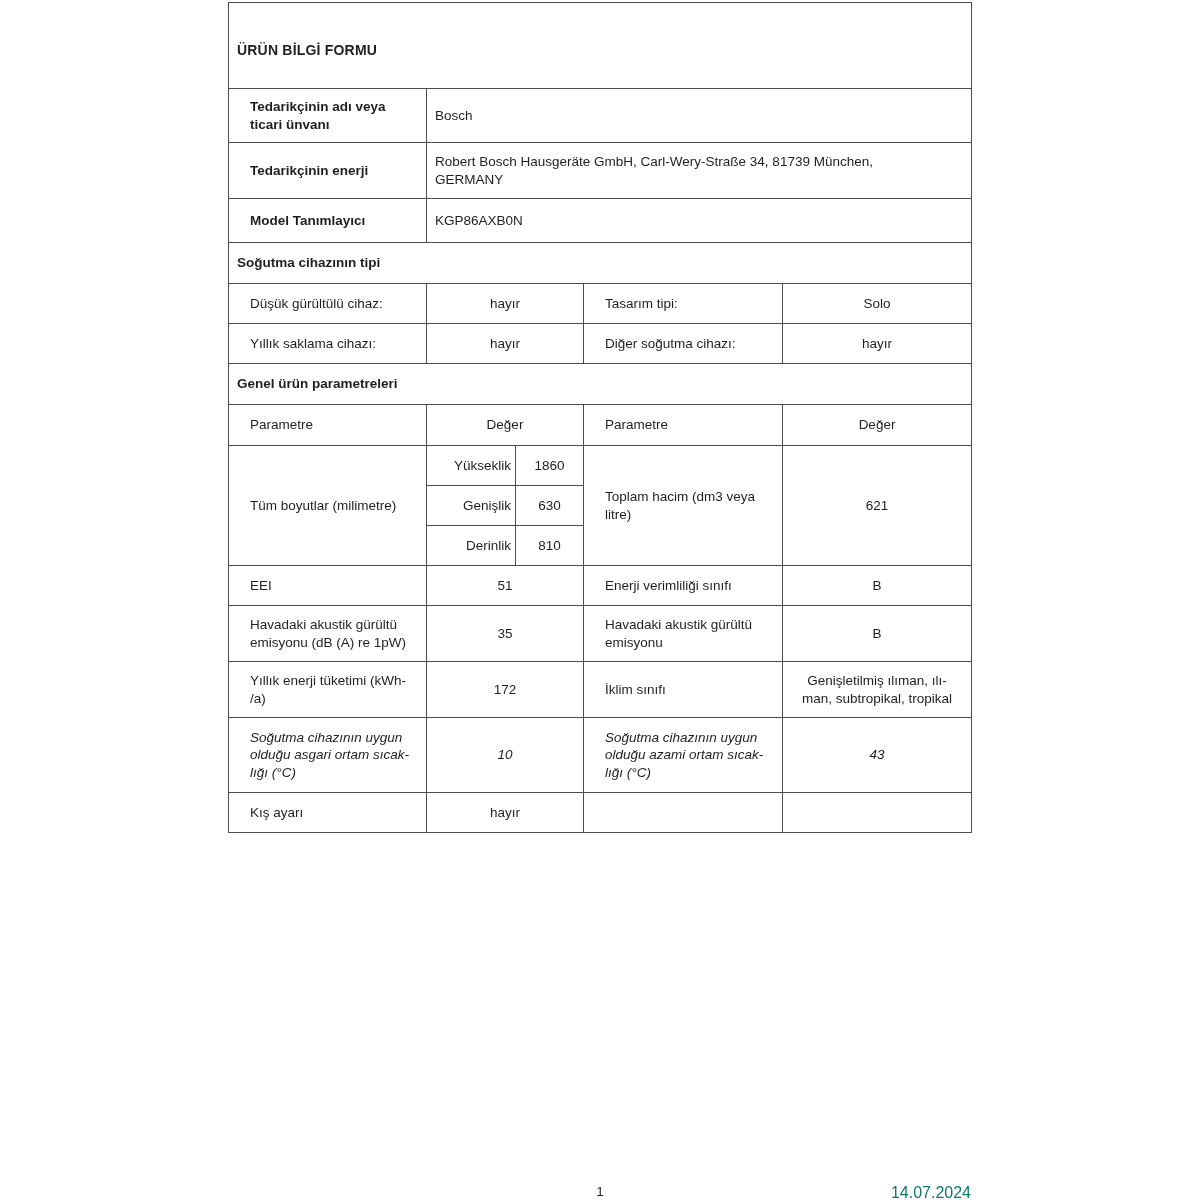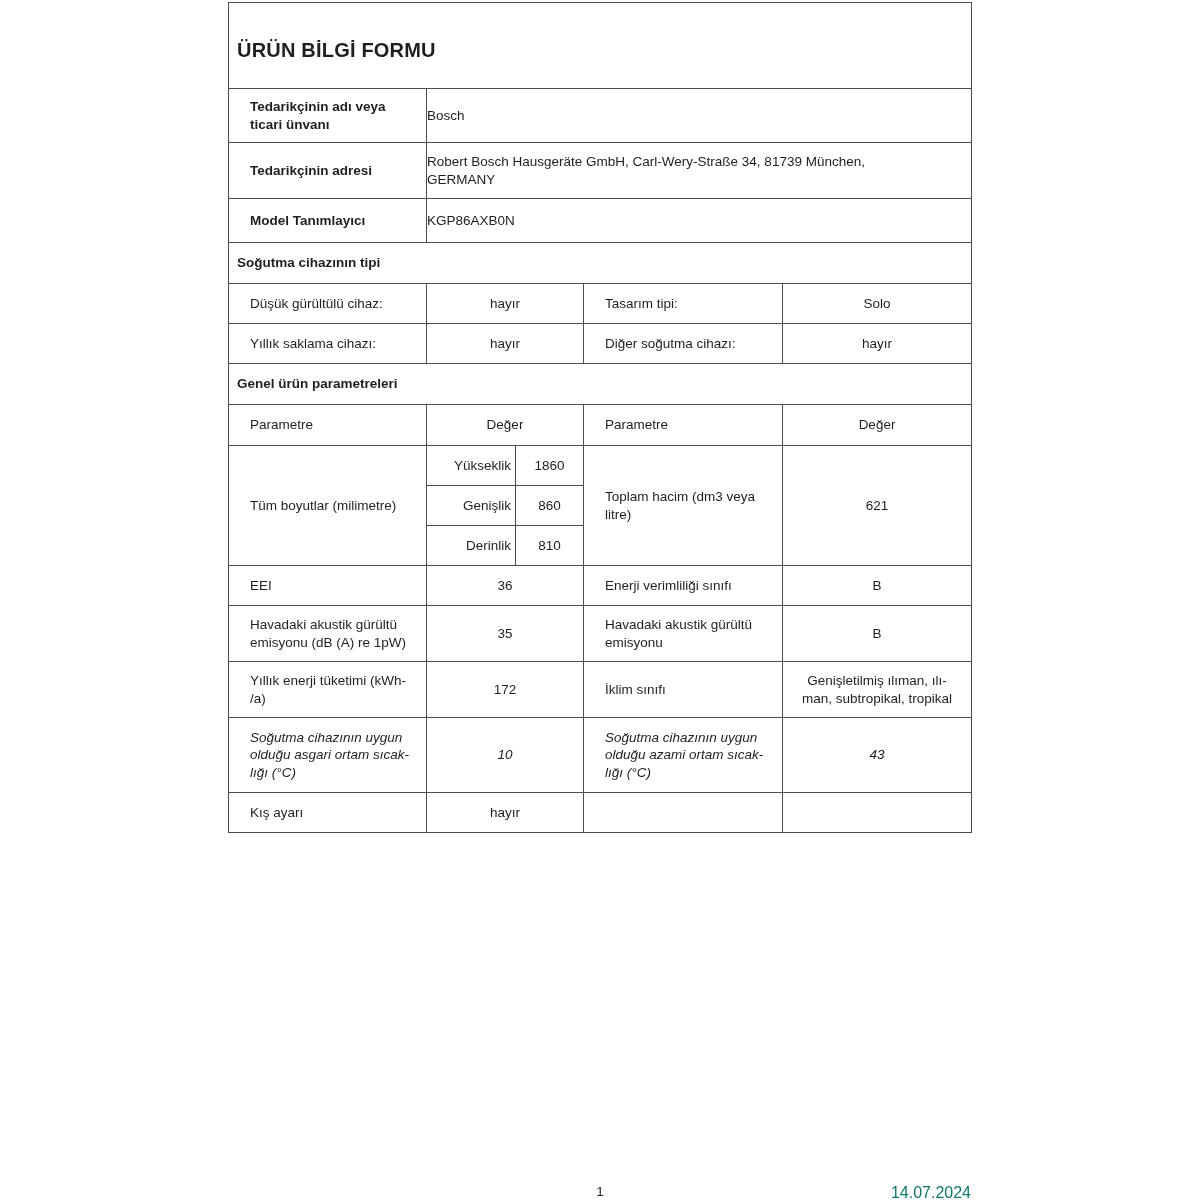--- a/index.html
+++ b/index.html
@@ -23,31 +23,31 @@
     line-height: 1.3;
   }
   table.doc td {
     border: 1px solid #4d4d4d;
     vertical-align: middle;
     white-space: pre-line;
     overflow: hidden;
   }
   td.title-cell {
     vertical-align: top;
-    font-size: 20px;
+    font-size: 14px;
     font-weight: bold;
     letter-spacing: 0.2px;
     padding: 9px 23px 0 8px;
     height: 86px;
   }
   td.lbl  { text-align: left; padding: 3px 6px 3px 21px; margin-left: 20px; }
   td.b    { font-weight: bold; }
   td.section { text-align: left; padding: 3px 20px 3px 8px; font-weight: bold; }
   td.val  { text-align: center; padding: 3px 12px; }
-  td.val-left { text-align: left; padding: 3px 6px 3px 0; }
+  td.val-left { text-align: left; padding: 3px 6px 3px 8px; }
   td.dim-name { text-align: right; padding: 3px 4px; }
   td.dim-val  { text-align: center; padding: 3px 4px; }
 
   tr.h54 td { height: 54px; }
   tr.h56 td { height: 56px; }
   tr.h44 td { height: 44px; }
   tr.h41 td { height: 41px; }
   tr.h40 td { height: 40px; }
   tr.h75 td { height: 75px; font-style: italic; }
 
@@ -79,21 +79,21 @@
       <td class="title-cell" colspan="5">ÜRÜN BİLGİ FORMU</td>
     </tr>
 
     <tr class="h54">
       <td class="lbl b">Tedarikçinin adı veya
 ticari ünvanı</td>
       <td class="val-left" colspan="4">Bosch</td>
     </tr>
 
     <tr class="h56">
-      <td class="lbl b">Tedarikçinin adresi</td>
+      <td class="lbl b">Tedarikçinin enerji</td>
       <td class="val-left" colspan="4">Robert Bosch Hausgeräte GmbH, Carl-Wery-Straße 34, 81739 München,
 GERMANY</td>
     </tr>
 
     <tr class="h44">
       <td class="lbl b">Model Tanımlayıcı</td>
       <td class="val-left" colspan="4">KGP86AXB0N</td>
     </tr>
 
     <tr class="h41">
@@ -128,30 +128,30 @@
     <tr class="h40">
       <td class="lbl" rowspan="3">Tüm boyutlar (milimetre)</td>
       <td class="dim-name">Yükseklik</td>
       <td class="dim-val">1860</td>
       <td class="lbl" rowspan="3">Toplam hacim (dm3 veya
 litre)</td>
       <td class="val" rowspan="3">621</td>
     </tr>
     <tr class="h40">
       <td class="dim-name">Genişlik</td>
-      <td class="dim-val">860</td>
+      <td class="dim-val">630</td>
     </tr>
     <tr class="h40">
       <td class="dim-name">Derinlik</td>
       <td class="dim-val">810</td>
     </tr>
 
     <tr class="h40">
       <td class="lbl">EEI</td>
-      <td class="val" colspan="2">36</td>
+      <td class="val" colspan="2">51</td>
       <td class="lbl">Enerji verimliliği sınıfı</td>
       <td class="val">B</td>
     </tr>
 
     <tr class="h56">
       <td class="lbl">Havadaki akustik gürültü
 emisyonu (dB (A) re 1pW)</td>
       <td class="val" colspan="2">35</td>
       <td class="lbl">Havadaki akustik gürültü
 emisyonu</td>

